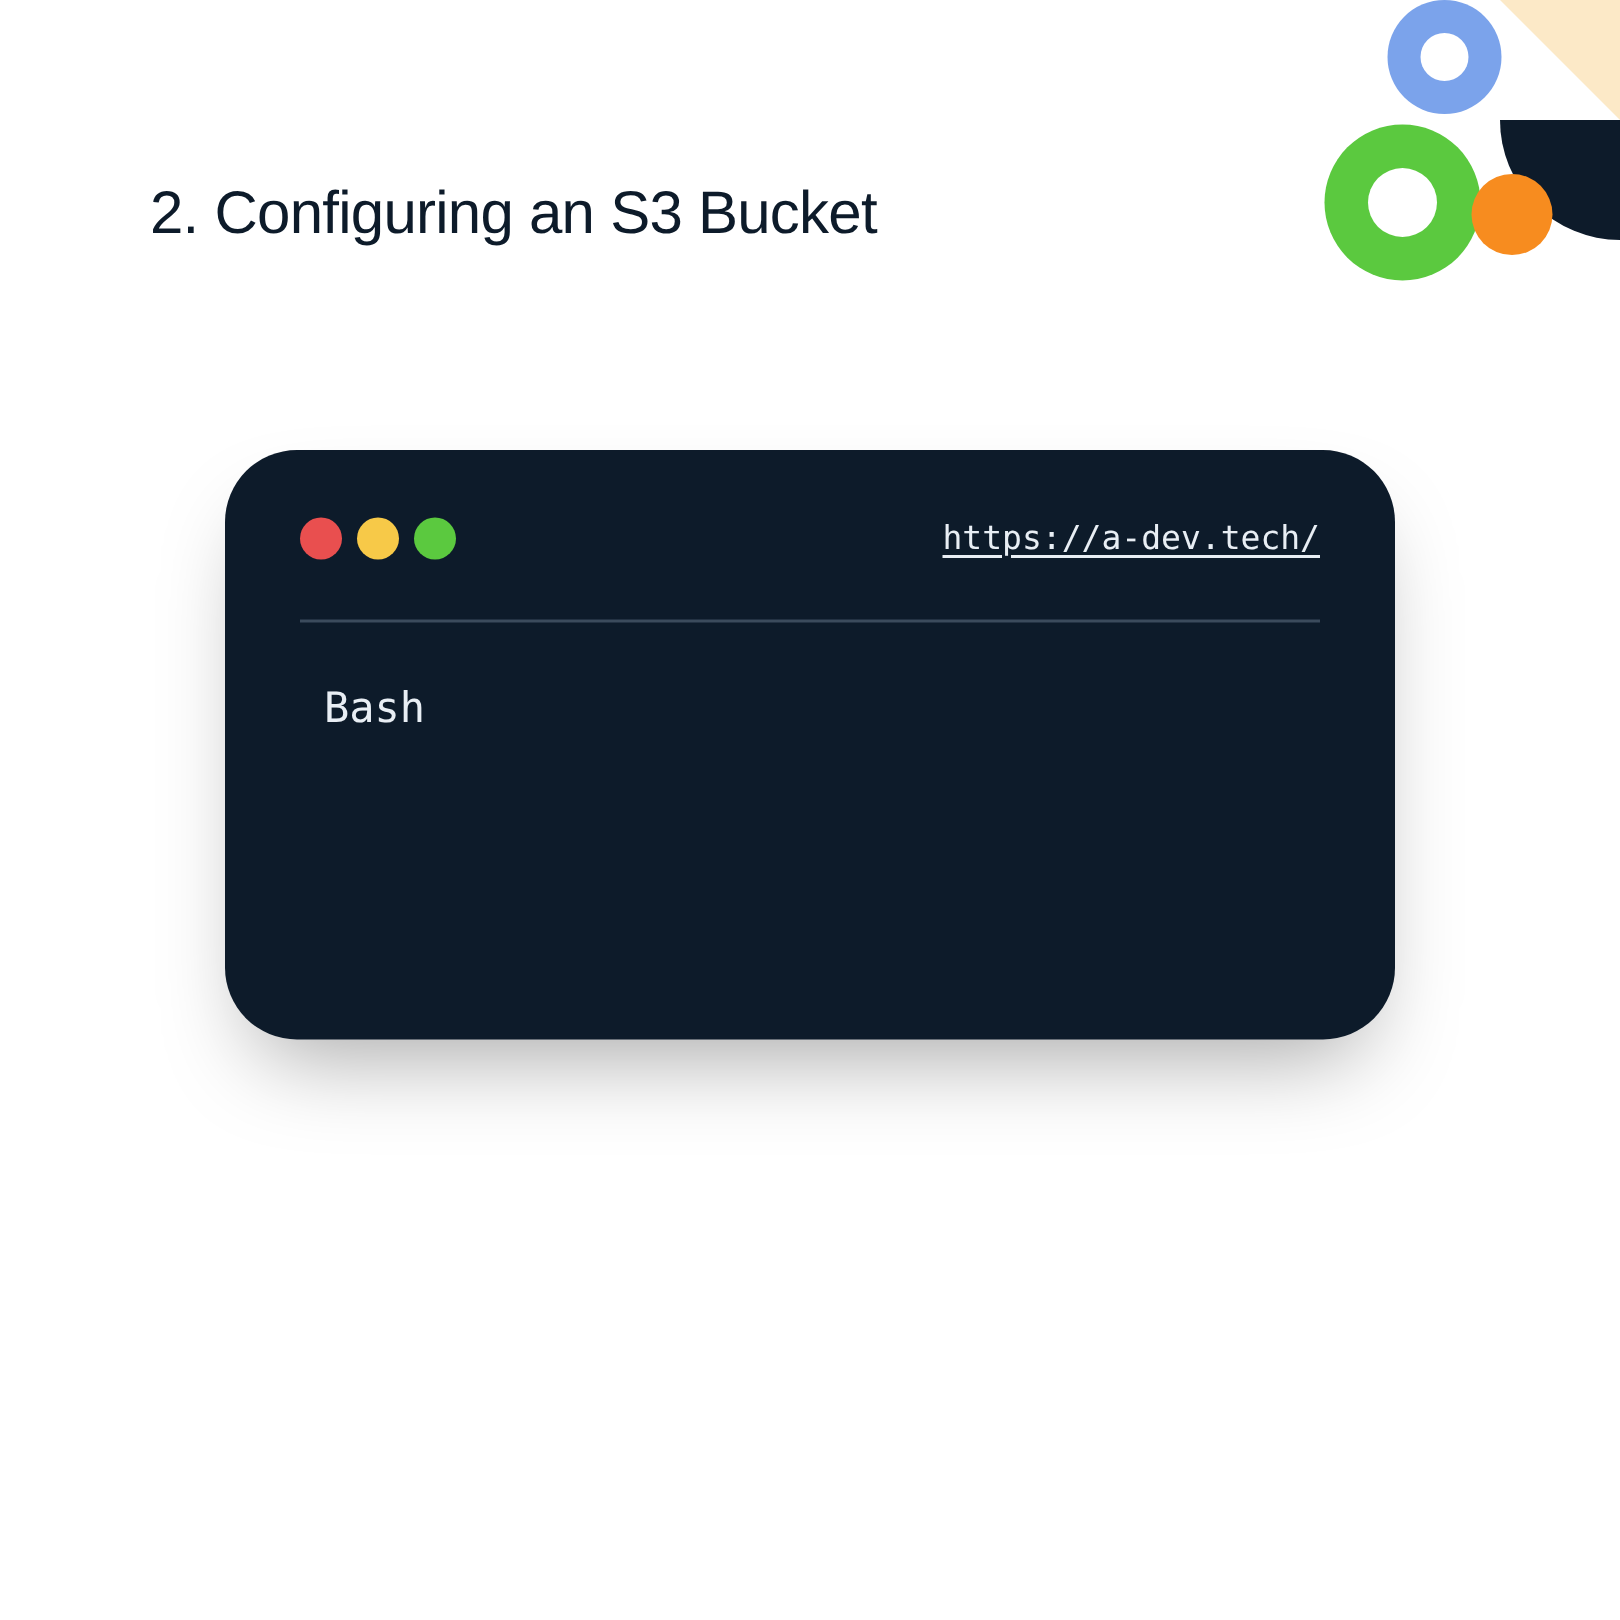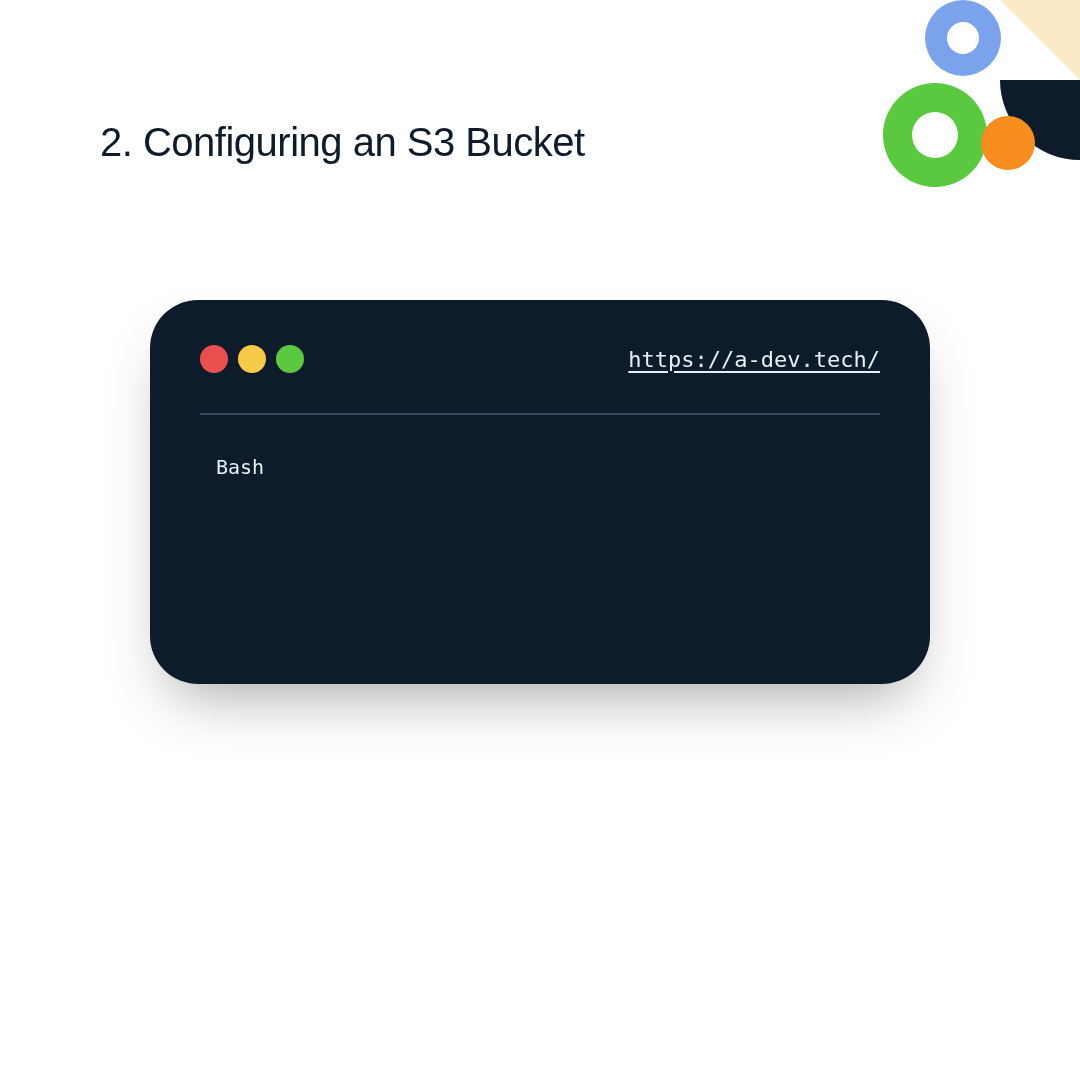--- a/index.html
+++ b/index.html
@@ -8,21 +8,21 @@
 .heading{position:absolute;top:120px;left:100px;font-size:40px;font-weight:500;color:#0d1b2a;letter-spacing:-0.5px}
 .terminal{position:absolute;top:300px;left:50%;transform:translateX(-50%);width:780px;background:#0d1b2a;border-radius:48px;padding:45px 50px 70px 50px;box-shadow:0 30px 60px -20px rgba(0,0,0,0.35)}
 .topbar{display:flex;align-items:center;justify-content:space-between;margin-bottom:40px}
 .dots{display:flex;gap:10px}
 .dot{width:28px;height:28px;border-radius:50%}
 .dot-red{background:#e94f4f}
 .dot-yellow{background:#f7c948}
 .dot-green{background:#5bc93f}
 .url{color:#e8eef4;font-family:ui-monospace,"SF Mono",Menlo,monospace;font-size:22px;text-decoration:underline;text-underline-offset:4px}
 .hr{height:2px;background:#3b4b5c;margin-bottom:40px}
-.lang{color:#e8eef4;font-family:ui-monospace,"SF Mono",Menlo,monospace;font-size:20px;margin-left:16px;margin-bottom:45px}
+.lang{color:#e8eef4;font-family:ui-monospace,"SF Mono",Menlo,monospace;font-size:28px;margin-left:16px;margin-bottom:45px}
 .code{color:#e8eef4;font-family:ui-monospace,"SF Mono",Menlo,monospace;font-size:28px;line-height:1.6;white-space:pre-wrap;word-break:break-word}
 .code-block{margin-bottom:48px}
 .code-block:last-child{margin-bottom:0}
 </style>
 </head>
 <body>
 
 <svg class="deco" viewBox="0 0 200 200">
 
   <path d="M120 0 L200 0 L200 80 Z" fill="#fce9c7"></path>

